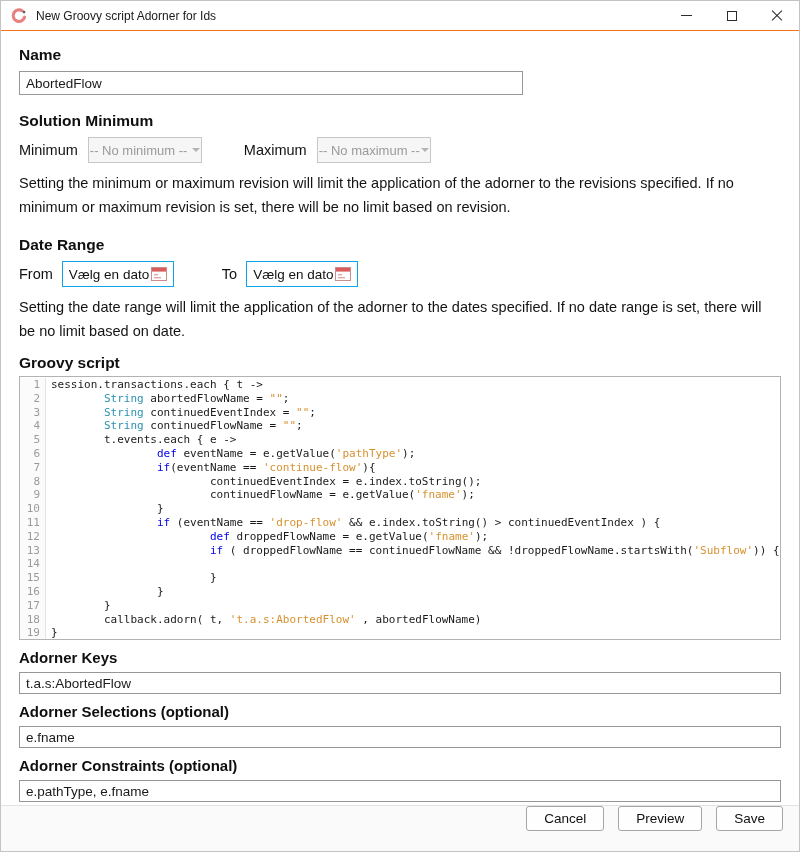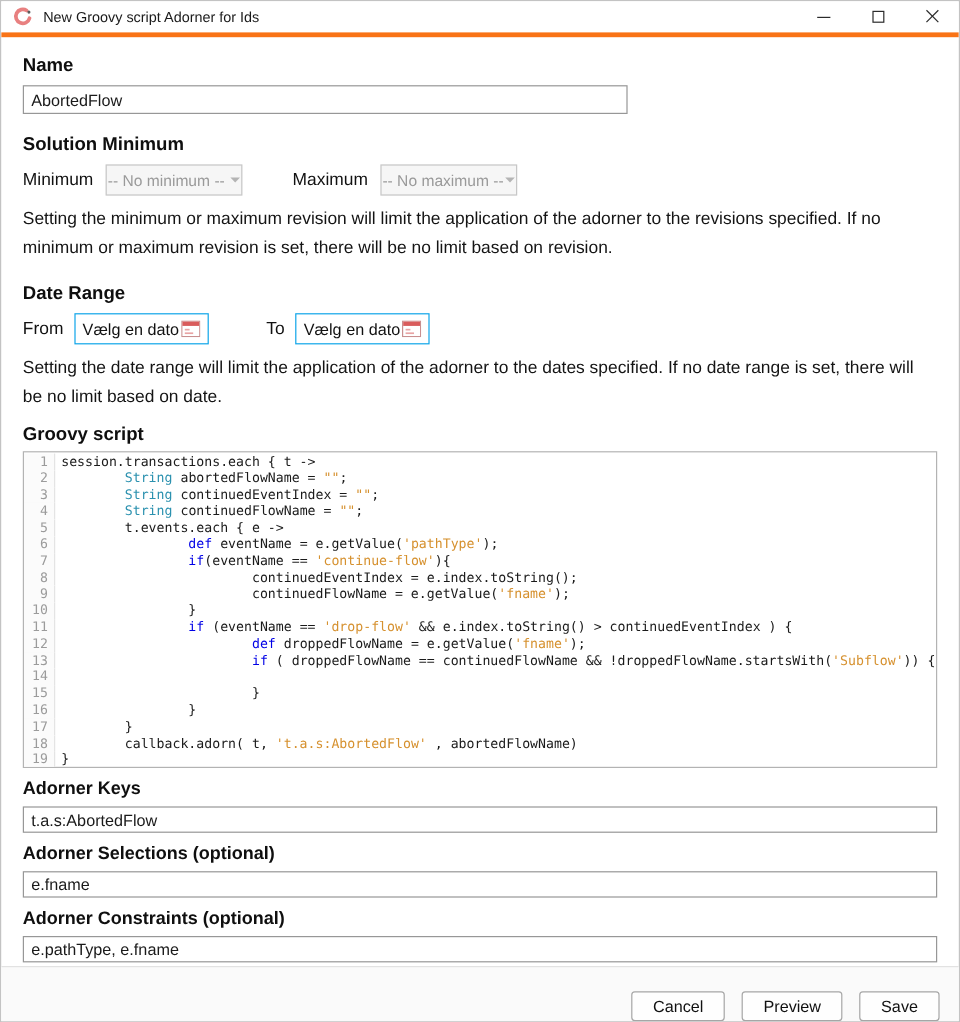--- a/index.html
+++ b/index.html
@@ -3,21 +3,21 @@
 <meta charset="utf-8">
 <style>
   * { box-sizing: border-box; }
   html,body { margin:0; padding:0; background:#e9e9e9; }
   body { width:800px; height:852px; font-family:"Liberation Sans", sans-serif; }
   .window { width:800px; height:852px; background:#fff; border:1px solid #c3c3c3;
             display:flex; flex-direction:column; overflow:hidden; }
 
   
   .titlebar { flex:0 0 30px; display:flex; align-items:center; padding-left:9px;
-              border-bottom:4px solid #f97316; background:#fff; }
+              border-bottom:1px solid #f97316; background:#fff; }
   .app-icon { flex:0 0 18px; }
   .title { font-size:12px; color:#1a1a1a; margin-left:8px; }
   .controls { margin-left:auto; display:flex; height:100%; }
   .ctrl { width:45px; display:flex; align-items:center; justify-content:center; cursor:default; }
   .glyph-min { width:11px; border-top:1px solid #2b2b2b; }
   .glyph-max { width:10px; height:10px; border:1px solid #2b2b2b; }
   .glyph-close { position:relative; width:12px; height:12px; }
   .glyph-close::before,.glyph-close::after { content:""; position:absolute; left:-1px; top:5px;
       width:14px; height:1px; background:#2b2b2b; }
   .glyph-close::before { transform:rotate(45deg); }
@@ -55,21 +55,21 @@
   .ln { flex:0 0 26px; width:26px; text-align:right; padding-right:5px;
         color:var(--line-number,#9b9b9b); background:#fbfbfb;
         border-right:1px solid #e4e4e4; margin-right:5px; }
   .tk-p { color:var(--plain,#1a1a1a); }
   .tk-k { color:var(--keyword,#0000e6); }
   .tk-t { color:var(--type,#2b91af); }
   .tk-s { color:var(--string,#d6912f); }
 
   
   .footer { flex:0 0 46px; border-top:1px solid #e2e2e2; background:#fafafa;
-            display:flex; align-items:flex-end; justify-content:flex-end;
+            display:flex; align-items:flex-start; justify-content:flex-end;
             gap:14px; padding:0 16px; }
   .btn { font-family:"Liberation Sans",sans-serif; font-size:13.5px; color:#111;
          background:#fefefe; border:1px solid #a6a6a6; border-radius:3px;
          padding:4px 17px; cursor:default; }
 </style>
 </head>
 <body>
 
 <div class="window">
 

